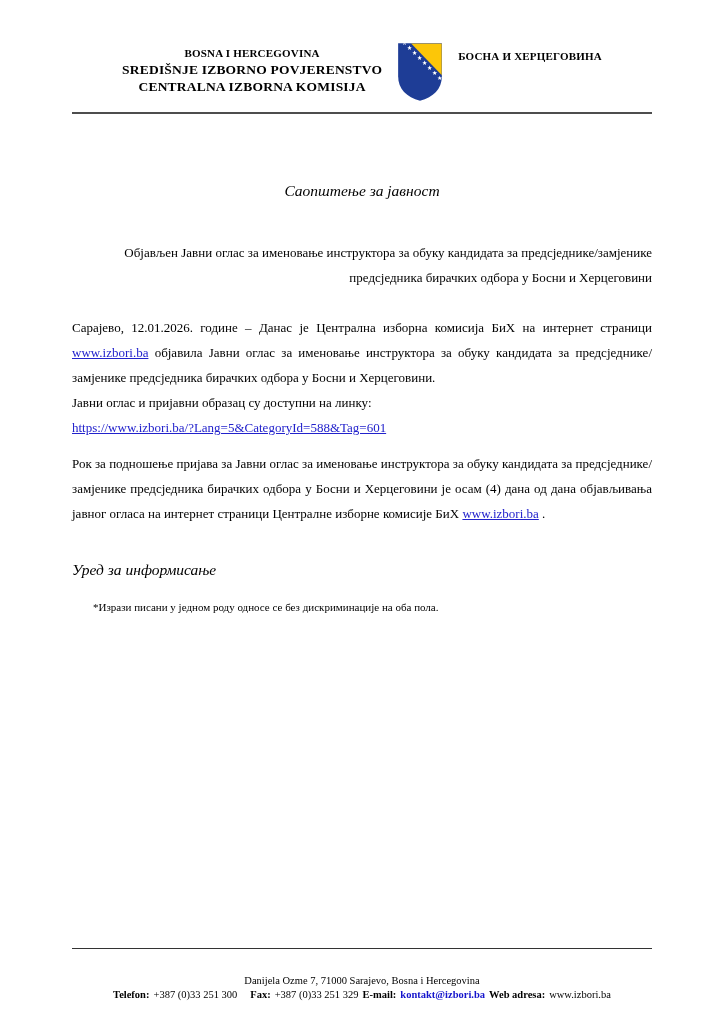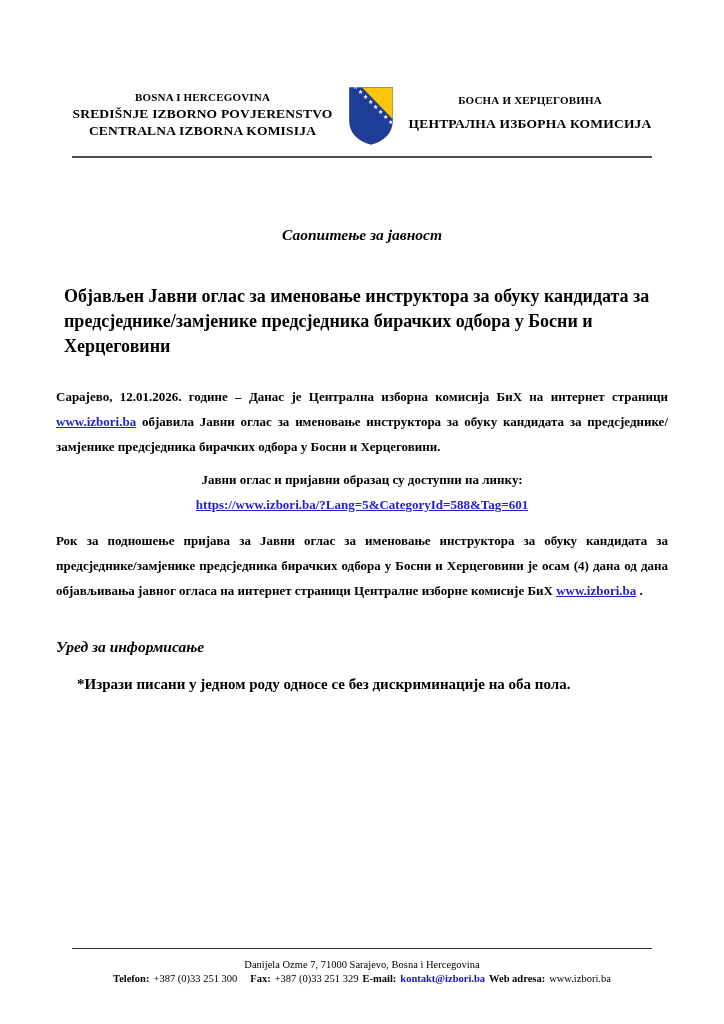--- a/index.html
+++ b/index.html
@@ -7,25 +7,25 @@
   .page {
     position: relative;
     width: 724px;
     height: 1024px;
     margin: 0 auto;
     background: #ffffff;
     font-family: "Liberation Serif", serif;
     color: #000000;
     overflow: hidden;
   }
-  .content { padding: 0 56px; font-weight: bold; }
+  .content { padding: 0 72px; }
 
   
   .letterhead {
-    padding-top: 88px;
+    padding-top: 44px;
     display: flex;
     justify-content: center;
     align-items: flex-start;
     gap: 14px;
   }
   .lh-col { text-align: center; font-weight: bold; }
   .lh-left { padding-top: 2px; }
   .lh-small { font-size: 11px; letter-spacing: 0.2px; line-height: 15px; }
   .lh-big   { font-size: 13.5px; letter-spacing: 0.2px; line-height: 17px; }
   .lh-right .lh-small { margin-top: 5px; }
@@ -41,69 +41,69 @@
   
   .doc-title {
     margin-top: 64px;
     text-align: center;
     font-style: italic;
     font-size: 15.5px;
     line-height: 25px;
   }
   .doc-subtitle {
     margin-top: 37px;
-    text-align: left;
-    font-size: 18px;
+    text-align: right;
+    font-size: 13px;
     line-height: 25px;
     margin-left: 8px;
   }
   .para {
     margin-top: 25px;
     font-size: 13px;
     line-height: 25px;
   }
   .justify { text-align: justify; }
-  .para.tight { margin-top: 8px; text-align: center; }
+  .para.tight { margin-top: 0; }
   .para.after-gap { margin-top: 11px; }
   a.link, .link {
     color: var(--link, #2222cc);
     text-decoration: underline;
     cursor: pointer;
   }
   .signoff {
     margin-top: 31px;
     text-align: left;
     font-style: italic;
     font-size: 15.5px;
     line-height: 25px;
   }
   .note {
     margin-top: 13px;
-    font-size: 15px;
+    font-size: 11px;
     line-height: 25px;
     text-indent: 21px;
   }
 
   
   .footer {
     position: absolute;
     left: 72px;
     right: 72px;
     top: 948px;
   }
   .footer-rule {
     border: none;
     border-top: 1px solid #333333;
   }
   .footer-line {
     text-align: center;
     font-size: 10.5px;
     line-height: 13.5px;
   }
-  .footer-line.first { margin-top: 9px; }
+  .footer-line.first { margin-top: 25px; }
   .footer b { font-weight: bold; }
   .footer .email {
     color: var(--email, #1414cc);
     font-weight: bold;
     cursor: pointer;
   }
   .footer .seg { margin-left: 4px; }
   .footer .seg-gap { margin-left: 13px; }
 </style>
 </head>
@@ -139,21 +139,20 @@
             <use href="#star" transform="translate(63.1,48.6)"></use>
             <use href="#star" transform="translate(72.6,58.1)"></use>
             <use href="#star" transform="translate(82,67.5)"></use>
           </g>
         </g>
       </svg>
     </div>
 
     <div class="lh-col lh-right">
       <div class="lh-small">БОСНА И ХЕРЦЕГОВИНА</div>
-      <div class="lh-big">ЦЕНТРАЛНА ИЗБОРНА КОМИСИЈА</div>
     </div>
   </header>
 
   <hr class="top-rule">
 
   <main class="content">
     <p class="doc-title">Саопштење за јавност</p>
 
     <p class="doc-subtitle">Објављен Јавни оглас за именовање инструктора за обуку кандидата за предсједнике/замјенике предсједника бирачких одбора у Босни и Херцеговини</p>
 

